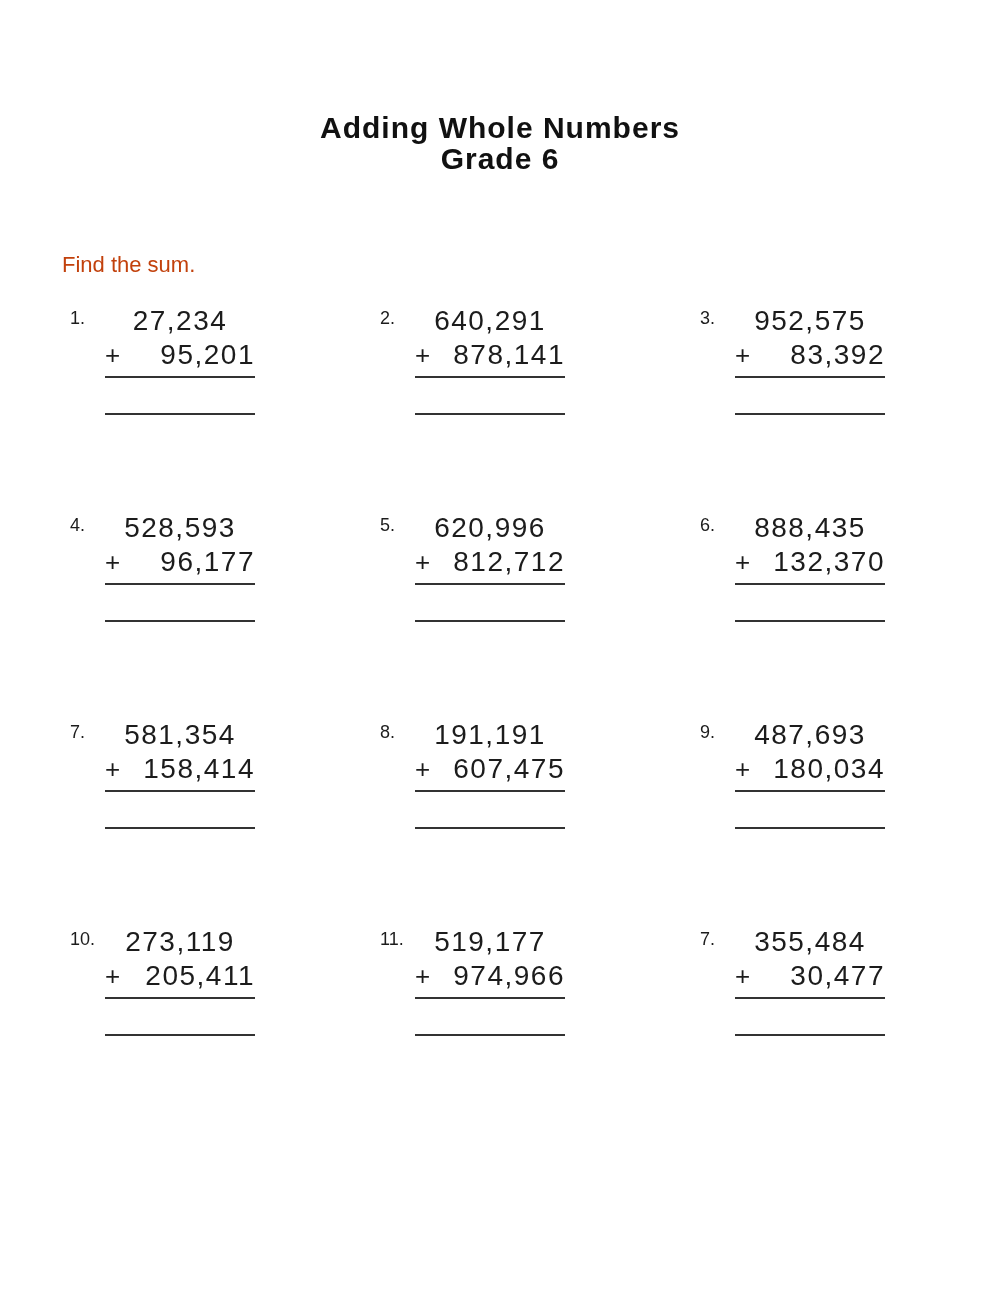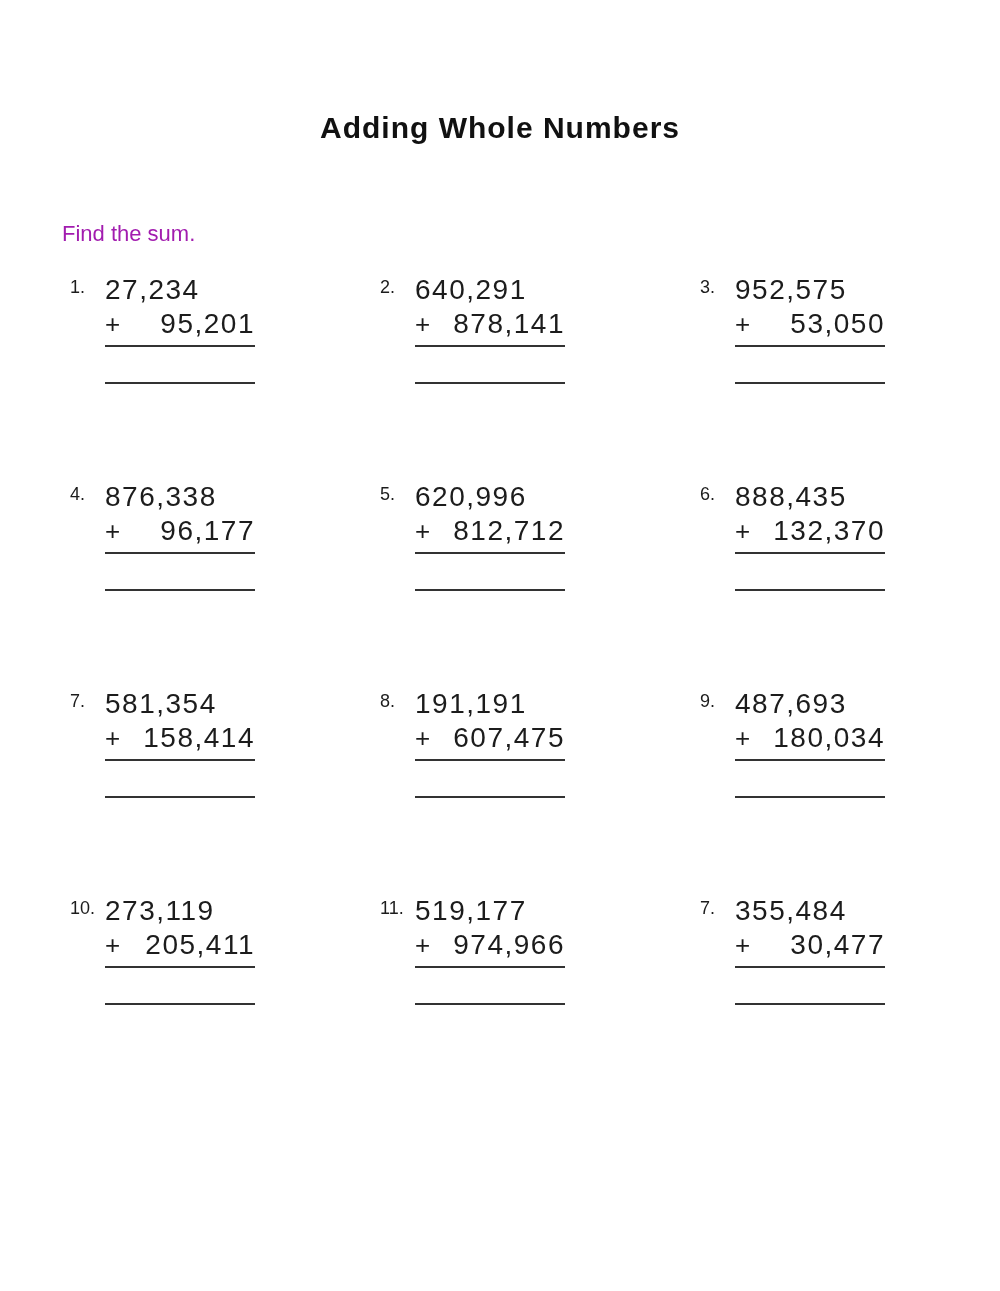--- a/index.html
+++ b/index.html
@@ -23,21 +23,21 @@
     font-weight: bold;
     font-size: 30px;
     line-height: 31px;
     letter-spacing: 1px;
     color: #111111;
   }
   .instruction {
     margin: 79px 0 0 62px;
     font-size: 22px;
     line-height: 24px;
-    color: #a21caf;
+    color: #c2410c;
   }
   .grid {
     display: grid;
     grid-template-columns: 310px 320px 320px;
     row-gap: 96px;
     margin: 27px 0 0 60px;
   }
   .problem {
     display: flex;
     align-items: flex-start;
@@ -48,21 +48,21 @@
     padding: 3px 0 0 10px;
     font-size: 18px;
     line-height: 22px;
   }
   .p-body {
     width: 150px;
   }
   .p-top {
     font-size: 28px;
     line-height: 34px;
-    text-align: left;
+    text-align: center;
     letter-spacing: 1.5px;
     white-space: nowrap;
   }
   .p-bottom {
     font-size: 28px;
     line-height: 34px;
     display: flex;
     justify-content: space-between;
     align-items: baseline;
     letter-spacing: 1.5px;
@@ -80,20 +80,21 @@
     border-bottom: 2px solid #333333;
   }
 </style>
 </head>
 <body>
 
 <div class="sheet">
 
   <div class="title">
     <div>Adding Whole Numbers</div>
+    <div>Grade 6</div>
   </div>
 
   <div class="instruction">Find the sum.</div>
 
   <div class="grid">
 
     <div class="problem">
       <div class="p-num">1.</div>
       <div class="p-body">
         <div class="p-top">27,234</div>
@@ -116,30 +117,30 @@
         <div class="p-answer"></div>
       </div>
     </div>
 
     <div class="problem">
       <div class="p-num">3.</div>
       <div class="p-body">
         <div class="p-top">952,575</div>
         <div class="p-bottom">
           <span class="p-plus">+</span>
-          <span>53,050</span>
+          <span>83,392</span>
         </div>
         <div class="p-answer"></div>
       </div>
     </div>
 
     <div class="problem">
       <div class="p-num">4.</div>
       <div class="p-body">
-        <div class="p-top">876,338</div>
+        <div class="p-top">528,593</div>
         <div class="p-bottom">
           <span class="p-plus">+</span>
           <span>96,177</span>
         </div>
         <div class="p-answer"></div>
       </div>
     </div>
 
     <div class="problem">
       <div class="p-num">5.</div>

